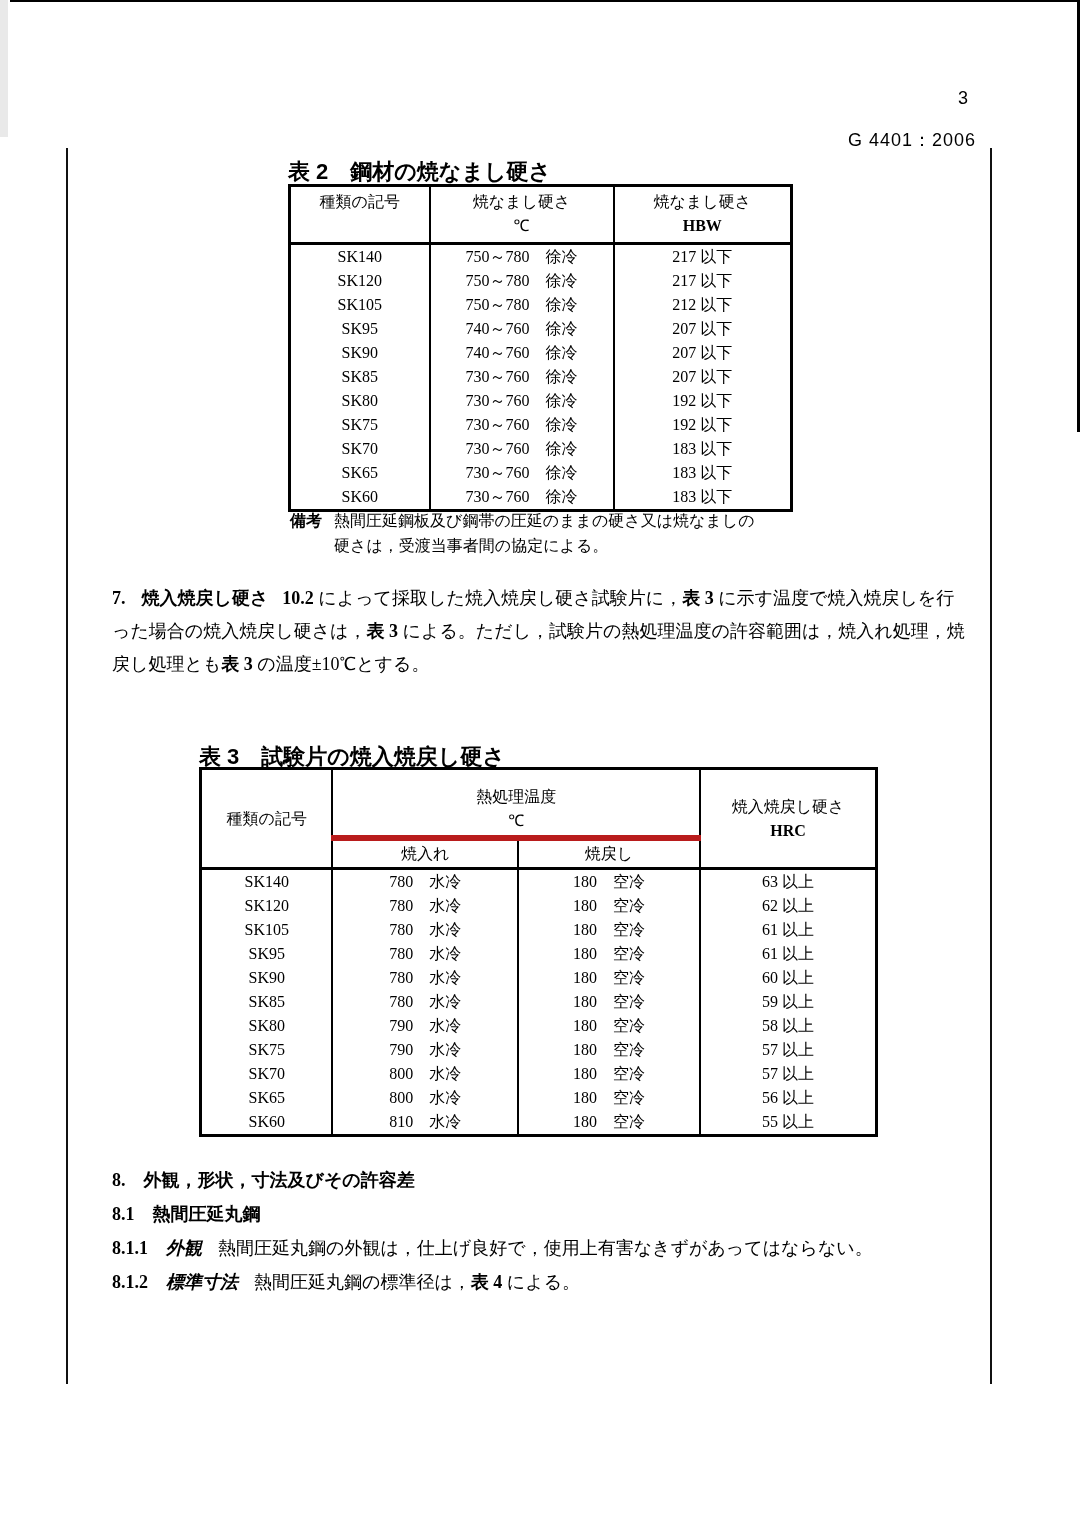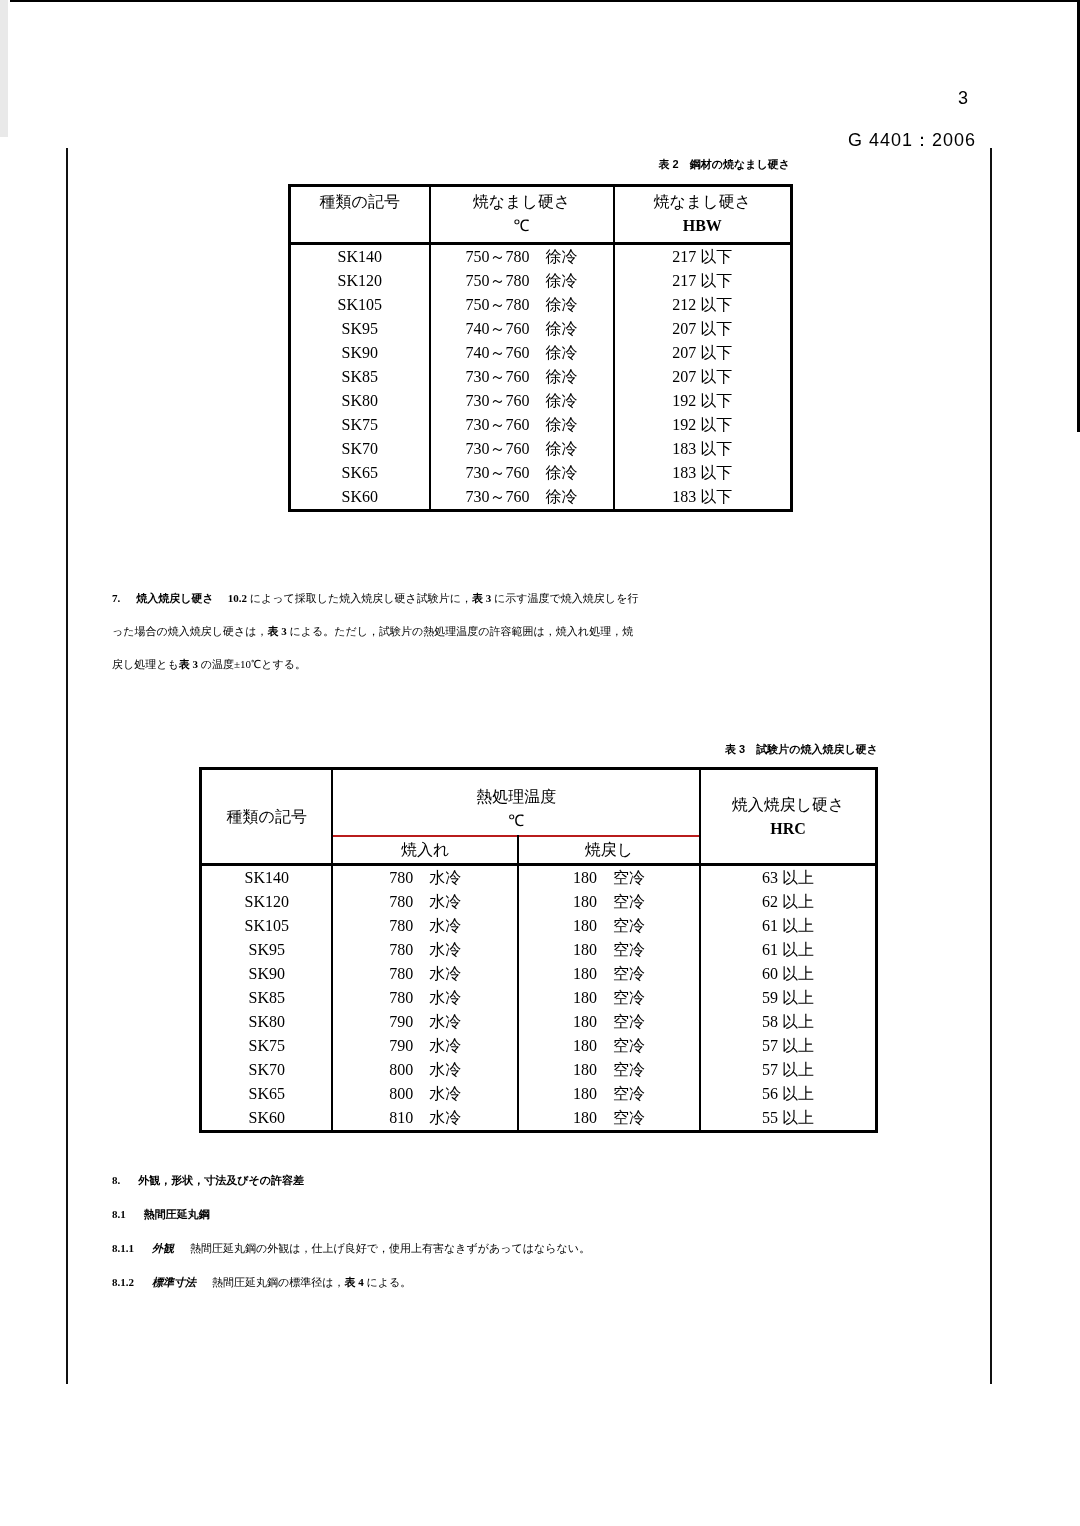--- a/index.html
+++ b/index.html
@@ -21,47 +21,47 @@
   
   .pageno{position:absolute;top:88px;left:0;width:968px;text-align:right;
     font-family:"Liberation Sans", sans-serif;font-size:18px;}
   .doccode{position:absolute;top:114px;left:0;width:976px;text-align:right;
     font-family:"Liberation Sans", sans-serif;font-size:18px;letter-spacing:1px;margin-top:14px;}
 
   .gothic{font-family:"Liberation Sans", sans-serif;font-weight:bold;}
   .b{font-weight:bold;}
 
   
-  .tbl-title{position:absolute;text-align:right;font-size:11px;white-space:nowrap;}
+  .tbl-title{position:absolute;text-align:left;font-size:22px;white-space:nowrap;}
   .t2-title{left:288px;top:157px;width:502px;}
   .t3-title{left:199px;top:742px;width:679px;}
 
   
   .jis-table{border-collapse:collapse;table-layout:fixed;position:absolute;
     font-family:"Liberation Serif", serif;font-size:16px;background:#fff;}
   .jis-table th,.jis-table td{border-left:2px solid #000;border-right:2px solid #000;
     text-align:center;padding:0;font-weight:normal;line-height:24px;}
   .jis-table{border:3px solid #000;}
   .jis-table thead{border-bottom:3px solid #000;}
   .jis-table tbody td{height:24px;}
   .t2{left:288px;top:184px;width:502px;}
   .t2 thead th{height:52px;vertical-align:top;padding-top:3px;}
   .t3{left:199px;top:767px;width:679px;}
   .t3 thead th.cg{height:50px;vertical-align:top;padding-top:15px;}
-  .t3 thead tr.subhead th{height:26px;border-top:2px solid #b91c1c;border-radius:9px;}
+  .t3 thead tr.subhead th{height:26px;border-top:6px solid #b91c1c;border-radius:9px;}
   .t3 thead th.c1,.t3 thead th.c4{vertical-align:middle;}
   .unit-bold{font-weight:bold;}
 
   
   .note{position:absolute;left:290px;top:508px;width:520px;font-size:16px;
     line-height:25px;display:flex;align-items:flex-start;}
   .note .nlabel{margin-right:12px;font-size:16px;line-height:25px;}
 
   
-  .para{position:absolute;font-size:11px;}
+  .para{position:absolute;font-size:18px;}
   .sec7{left:112px;top:582px;width:900px;line-height:33px;}
   .sec7 .pline{white-space:nowrap;}
   .sec7 .indent{padding-left:20px;}
   .mr-num{margin-right:16px;}
   .mr-head{margin-right:14px;}
 
   .sec8{left:112px;top:1164px;width:900px;line-height:32px;}
   .sec8 .pline{white-space:nowrap;margin-bottom:2px;}
   .snum{font-weight:bold;margin-right:18px;}
   .slabel{margin-right:16px;font-style:italic;}
@@ -154,20 +154,27 @@
           <td>183 以下</td>
         </tr>
         <tr>
           <td>SK60</td>
           <td>730～760　徐冷</td>
           <td>183 以下</td>
         </tr>
       </tbody>
   </table>
 
+  <div class="note">
+    <span class="gothic nlabel">備考</span>
+    <div>
+      <div>熱間圧延鋼板及び鋼帯の圧延のままの硬さ又は焼なましの</div>
+      <div>硬さは，受渡当事者間の協定による。</div>
+    </div>
+  </div>
 
   <div class="para sec7">
     <div class="pline">
       <span class="b mr-num">7.</span><span class="gothic mr-head">焼入焼戻し硬さ</span><span class="b">10.2</span><span> によって採取した焼入焼戻し硬さ試験片に，</span><span class="b">表 3</span><span> に示す温度で焼入焼戻しを行</span>
     </div>
     <div class="pline">
       <span>った場合の焼入焼戻し硬さは，</span><span class="b">表 3</span><span> による。ただし，試験片の熱処理温度の許容範囲は，焼入れ処理，焼</span>
     </div>
     <div class="pline">
       <span>戻し処理とも</span><span class="b">表 3</span><span> の温度±10℃とする。</span>

